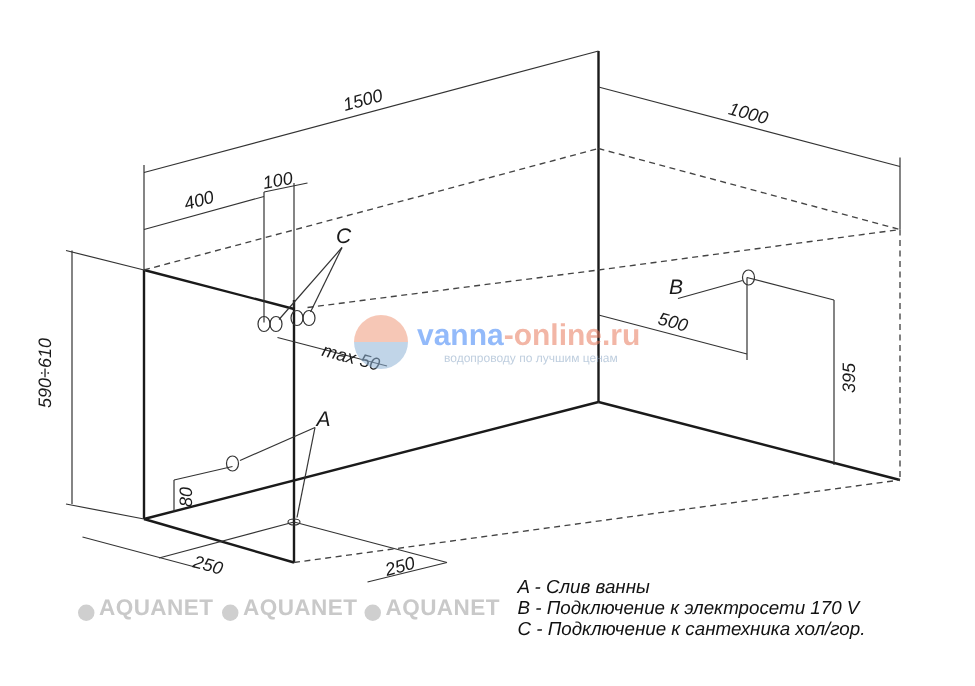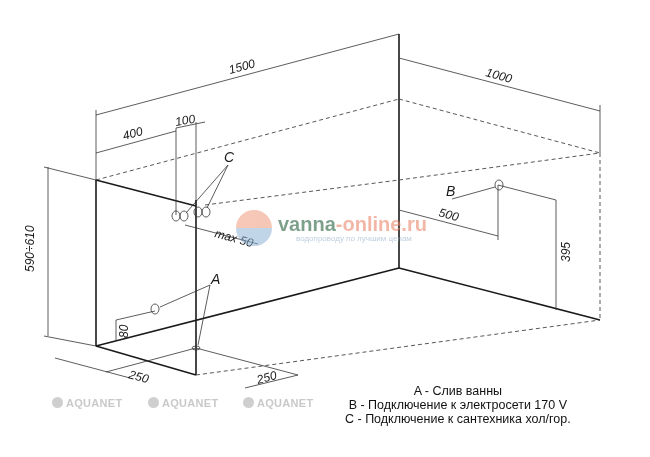--- a/index.html
+++ b/index.html
@@ -3,28 +3,28 @@
   <meta charset="utf-8">
   <style>
     html, body { margin: 0; padding: 0; background: #ffffff; }
     body { width: 650px; height: 457px; position: relative; overflow: hidden; font-family: "Liberation Sans", sans-serif; }
     #drawing { position: absolute; left: 0; top: 0; width: 650px; height: 457px; }
     .ln { stroke: #1a1a1a; stroke-width: 1.6; fill: none; }
     .thin { stroke: #333; stroke-width: 0.8; fill: none; }
     .dash { stroke: #444; stroke-width: 0.9; fill: none; stroke-dasharray: 4 3; }
     .dim-text { font-family: "Liberation Sans", sans-serif; font-size: 12px; font-style: italic; fill: #1a1a1a; }
     .letter { font-family: "Liberation Sans", sans-serif; font-size: 14px; font-style: italic; fill: #1a1a1a; }
-    .legend { position: absolute; left: 345px; top: 384px; font-size: 12.5px; color: #111; line-height: 14px; text-align: center; }
+    .legend { position: absolute; left: 345px; top: 384px; font-size: 12.5px; font-style: italic; color: #111; line-height: 14px; }
     .legend div { white-space: nowrap; }
-    .wm-aqua { position: absolute; top: 397px; font-size: 11px; font-weight: bold; color: #c9c9c9; letter-spacing: 0.3px; display: flex; align-items: flex-start; }
+    .wm-aqua { position: absolute; top: 397px; font-size: 15px; font-weight: bold; color: #c9c9c9; letter-spacing: 0.3px; display: flex; align-items: flex-end; }
     .wm-aqua .logo { width: 11px; height: 11px; border-radius: 50%; background: #cfcfcf; margin-right: 3px; display: inline-block; }
     .vanna { position: absolute; left: 236px; top: 210px; display: flex; align-items: center; opacity: 0.55; }
     .vanna .face { width: 36px; height: 36px; border-radius: 50%; background: linear-gradient(#f09a7c 50%, #8fb3d6 50%); margin-right: 6px; }
     .vanna .brand { font-size: 20px; font-weight: bold; line-height: 20px; }
-    .vanna .brand .v1 { color: #14532d; }
+    .vanna .brand .v1 { color: #3b82f6; }
     .vanna .brand .v2 { color: #e97c5e; text-align: right; }
     .vanna .tag { font-size: 8px; color: #8aa6c4; margin-left: 18px; }
   </style>
 </head>
 <body>
 
 <svg id="drawing" viewBox="0 0 650 457" xmlns="http://www.w3.org/2000/svg">
 
   <g>
 

